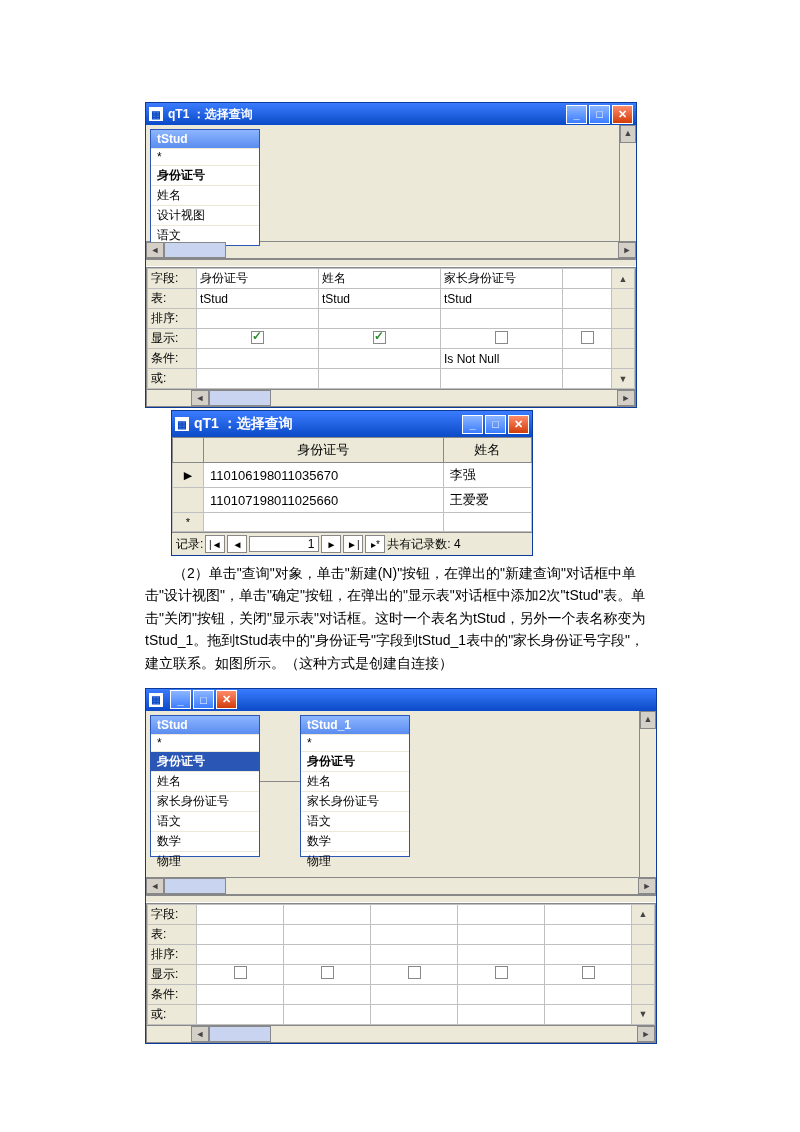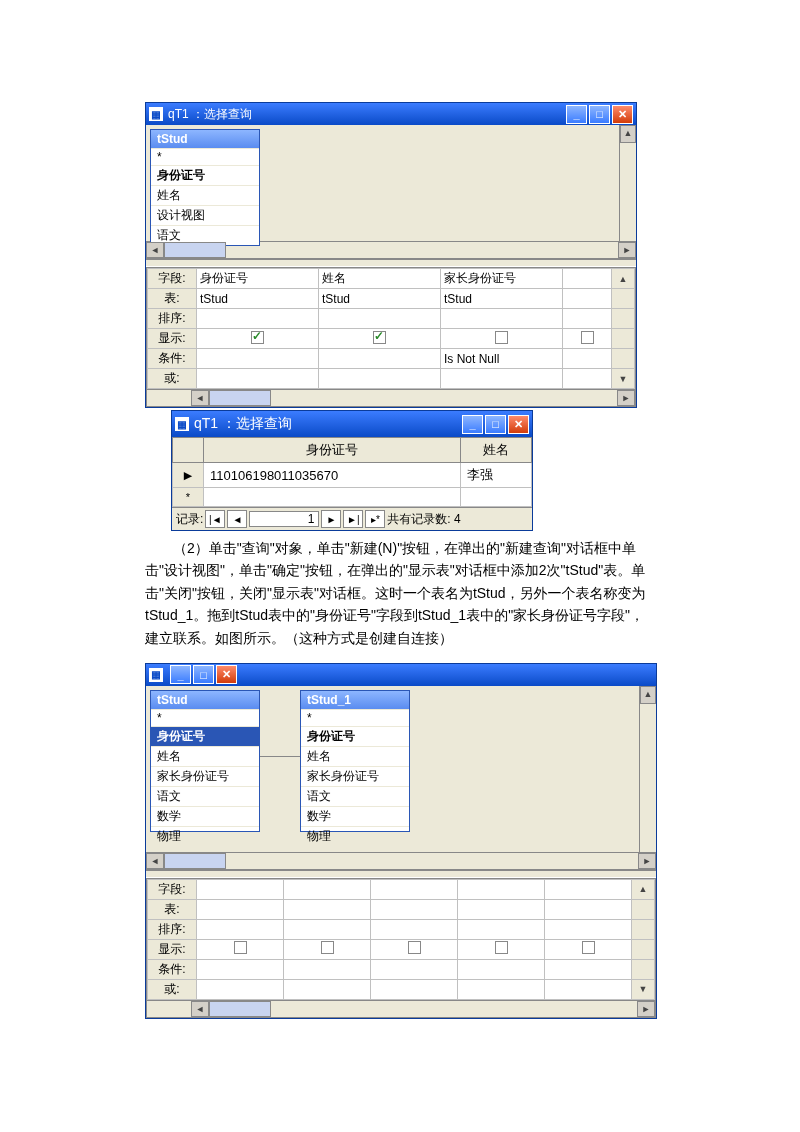--- a/index.html
+++ b/index.html
@@ -1,35 +1,35 @@
 <!DOCTYPE html>
 <html><head>
 <meta charset="utf-8">
 <style>
   body{margin:0;background:#fff;font-family:"Microsoft YaHei",SimSun,sans-serif;font-size:14px;color:#000;width:800px}
   .page{padding:100px 145px 40px}
   .win{border:1px solid #0a3b9a;background:#ece9d8;margin:2px 0}
   .tbar{background:linear-gradient(#3b7cff,#0a4ac7);height:22px;display:flex;align-items:center;padding:0 3px;color:#fff;font-size:12px}
   .tbar .icn{width:14px;height:14px;background:#fff;margin-right:5px;display:flex;align-items:center;justify-content:center;color:#0a4ac7;font-size:10px;font-weight:bold}
-  .tbar .ttl{flex:1;font-weight:normal}
+  .tbar .ttl{flex:1;font-weight:bold}
   .wbtn{width:19px;height:17px;margin-left:2px;display:flex;align-items:center;justify-content:center;font-size:11px;font-weight:bold;font-family:Arial}
   .wb-min,.wb-max{background:linear-gradient(#8db6ff,#3b7cff);color:#fff;border:1px solid #fff}
   .wb-cls{background:linear-gradient(#ff8b6b,#d23c0a);color:#fff;border:1px solid #fff}
   .pane{background:#ece9d8;padding:4px}
   .tbox{border:1px solid #2a56b5;background:#fff;width:108px;font-size:12px}
   .tbox-hd{background:linear-gradient(#8db6ff,#5a8cf0);color:#fff;padding:2px 6px;font-weight:bold}
   .tbox-body{padding:0}
   .trow{padding:1px 6px;border-top:1px solid #ece9d8}
   .trow.sel{background:#2a56b5;color:#fff}
   .trow.bold{font-weight:bold}
   .hbar{height:6px;background:#ece9d8;border-top:2px solid #888;border-bottom:1px solid #fff}
   .grid{background:#fff;border:1px solid #888;font-size:12px}
   .grid table{border-collapse:collapse;width:100%}
   .grid td{border:1px solid #c0c0c0;padding:1px 3px;height:15px}
-  .rlab{background:#ece9d8;text-align:center;padding-right:3px;width:42px;border-right:1px solid #888}
+  .rlab{background:#ece9d8;text-align:left;padding-right:3px;width:42px;border-right:1px solid #888}
   .chk{display:inline-block;width:11px;height:11px;border:1px solid #888;background:#fff;position:relative}
   .chk.on:after{content:"✓";position:absolute;left:0;top:-3px;color:#2a8a2a;font-size:12px;font-weight:bold}
   .sarrow{width:16px;background:#ece9d8;text-align:center;font-size:9px;color:#444}
   .hscroll{height:16px;background:#ece9d8;display:flex;border-top:1px solid #888}
   .harr{width:16px;background:#d4d0c8;border:1px solid #888;text-align:center;font-size:9px;line-height:14px;color:#444}
   .hthumb{width:60px;background:#c8d4f0;border:1px solid #888;margin-left:0}
   .ptxt{margin:6px 0 14px;text-indent:2em;font-size:14px;line-height:1.6}
   .ptxt.ni{text-indent:0}
   .res{width:360px;margin-left:26px}
   .res table{border-collapse:collapse;width:100%;background:#fff;font-size:13px}
@@ -163,20 +163,25 @@
               <th class="rhan"></th>
               <th>身份证号</th>
               <th>姓名</th>
             </tr>
       <tr>
               <td class="rhan">▶</td>
               <td>110106198011035670</td>
               <td>李强</td>
             </tr>
       <tr>
+              <td class="rhan"></td>
+              <td>110107198011025660</td>
+              <td>王爱爱</td>
+            </tr>
+      <tr>
               <td class="rhan">*</td>
               <td></td>
               <td></td>
             </tr>
     </tbody>
         </table>
     <div class="recbar">
       <span>记录:</span>
       <span class="navb">|◄</span>
       <span class="navb">◄</span>

